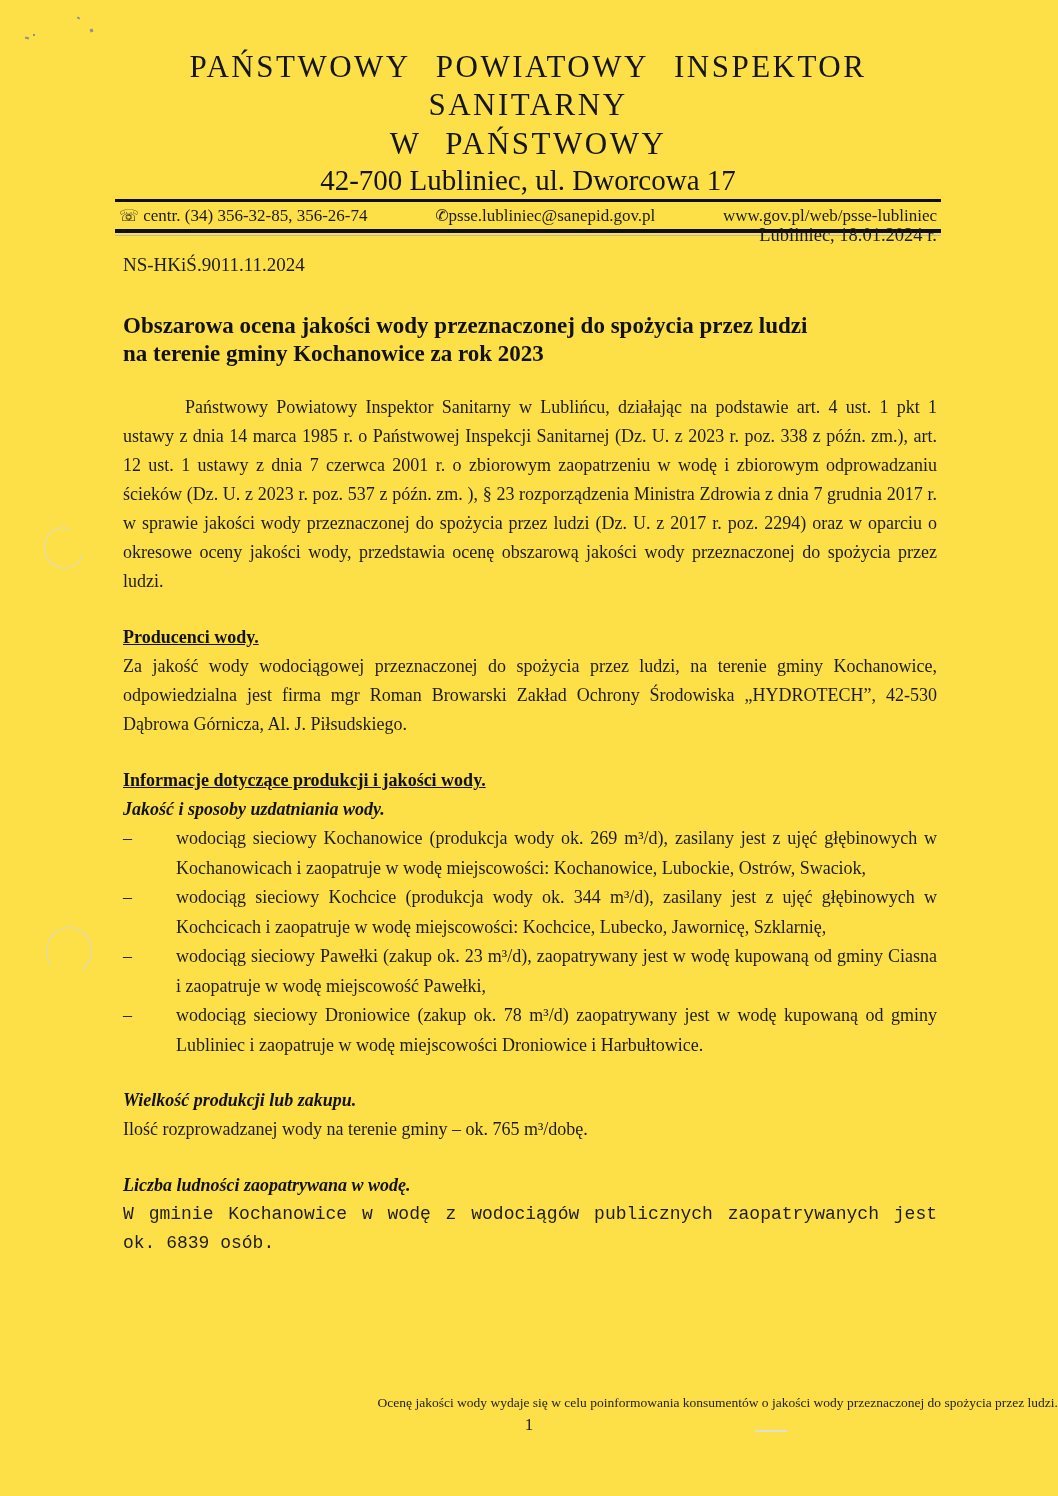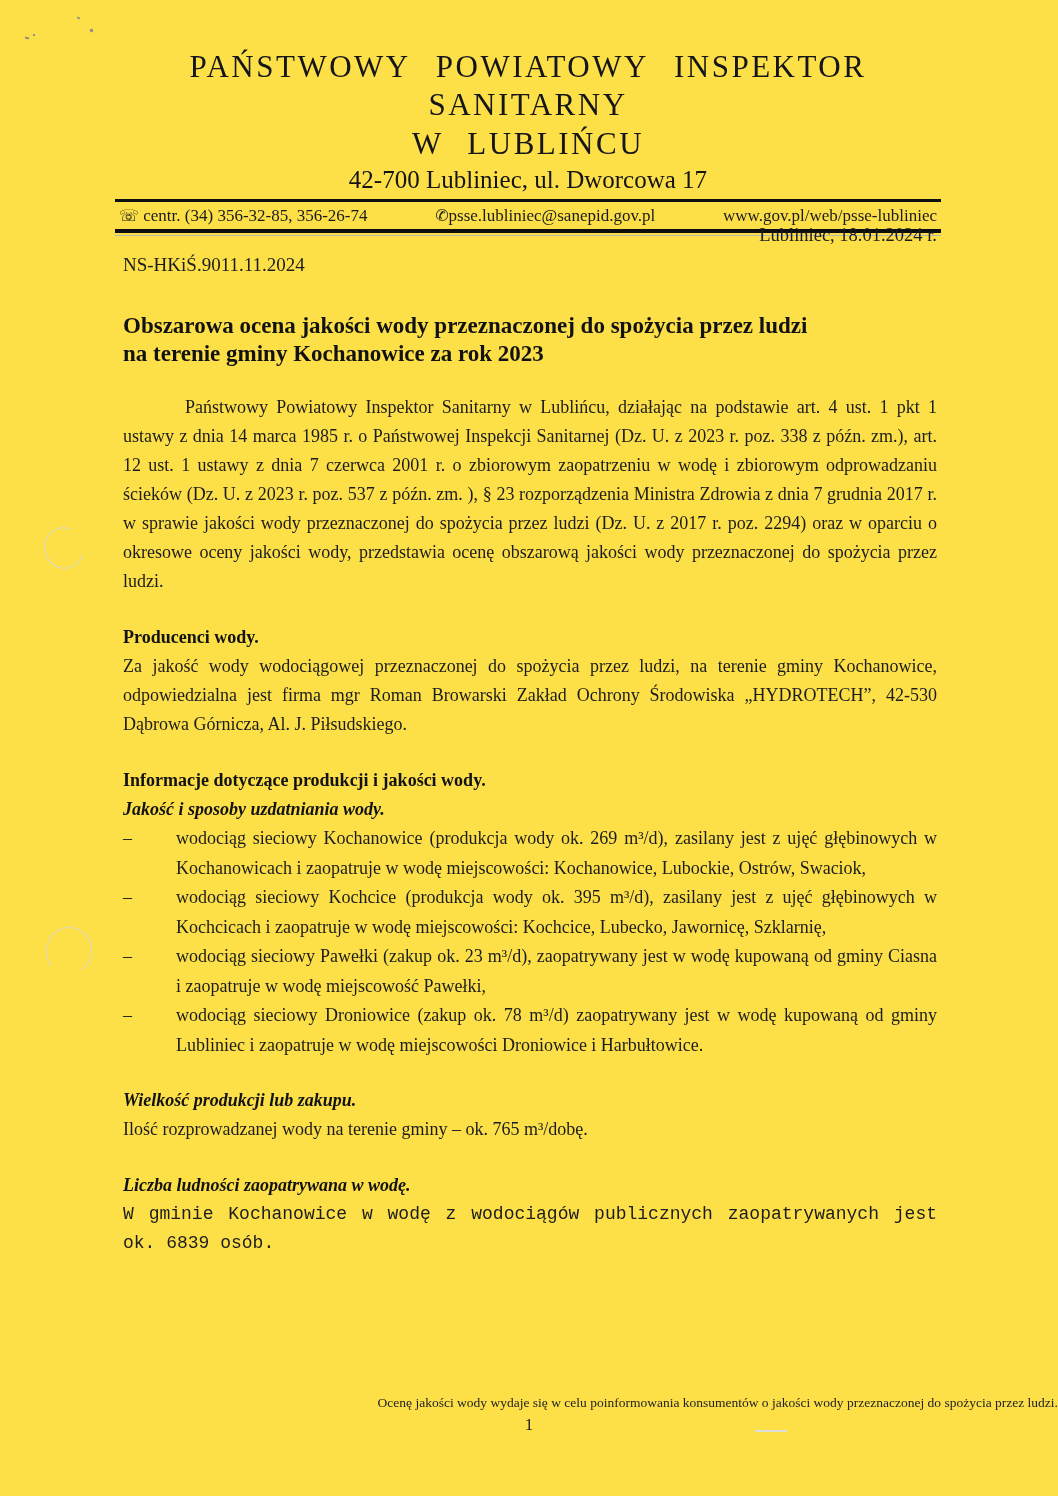--- a/index.html
+++ b/index.html
@@ -10,36 +10,36 @@
     background:#fde047;
     font-family:"Liberation Serif", serif;
     color:#1c1c1e;
     overflow:hidden;
   }
   .content{position:absolute;left:123px;top:0;width:814px;}
   
   .letterhead{position:absolute;left:115px;top:0;width:826px;text-align:center;}
   .org1{margin-top:48px;font-size:31px;line-height:38px;letter-spacing:2.5px;word-spacing:16px;color:#15151a;}
   .org2{font-size:31px;line-height:40px;letter-spacing:2.5px;word-spacing:14px;color:#15151a;}
-  .addr{font-size:25px;line-height:32px;color:#141417;}
+  .addr{font-size:29px;line-height:32px;color:#141417;}
   .rule-top{height:3px;background:#0e0e10;margin-top:3px;}
   .contact-row{display:flex;justify-content:space-between;align-items:flex-end;font-size:17px;padding:4px 4px 3px 4px;color:#1a1a1c;}
   .contact-item{white-space:nowrap;}
   .c-icon{font-family:"DejaVu Sans", sans-serif;font-size:16px;}
   .rule-bottom{height:4px;background:#0e0e10;}
   .rule-bottom-shadow{height:1px;background:#b9b7b1;margin-top:2px;}
   
   .date-line{margin-top:17px;text-align:right;font-size:18.5px;line-height:24px;}
   .ref-line{margin-top:5px;font-size:19px;line-height:25px;}
   
   .doc-title{margin-top:35px;text-align:left;font-weight:bold;font-size:23px;line-height:28px;color:#121214;}
   
   .para{font-size:18px;line-height:29px;text-align:justify;}
   .intro{margin-top:25px;text-indent:62px;}
-  .section-heading{margin-top:0;font-size:18px;line-height:29px;font-weight:bold;color:#121214;}
+  .section-heading{margin-top:0;font-size:18px;line-height:29px;font-weight:bold;text-decoration:underline;color:#121214;}
   .sub-heading{font-size:18px;line-height:29px;font-weight:bold;font-style:italic;color:#121214;}
   .list-item{position:relative;padding-left:53px;font-size:18px;line-height:29.5px;text-align:justify;}
   .dash{position:absolute;left:0;top:0;}
   .gap-sm{height:26px;}
   .gap-md{height:27px;}
   
   .footer-note{position:absolute;left:0;width:100%;top:1395px;text-align:right;font-size:13.5px;color:#222224;}
   .page-number{position:absolute;left:0;width:100%;top:1415px;text-align:center;font-size:17px;color:#1c1c1e;}
   
   .hole{position:absolute;border-radius:50%;}
@@ -60,21 +60,21 @@
   <div class="speck sp1"></div>
   <div class="speck sp2"></div>
   <div class="speck sp3"></div>
   <div class="speck sp4"></div>
   <div class="hole hole1"></div>
   <div class="hole hole2"></div>
   <div class="smear"></div>
 
   <header class="letterhead">
     <div class="org1">PAŃSTWOWY POWIATOWY INSPEKTOR SANITARNY</div>
-    <div class="org2">W LUBLIŃCU</div>
+    <div class="org2">W PAŃSTWOWY</div>
     <div class="addr">42-700 Lubliniec, ul. Dworcowa 17</div>
     <div class="rule-top"></div>
     <div class="contact-row">
       <span class="contact-item"><span class="c-icon">☏</span> <span>centr. (34) 356-32-85, 356-26-74</span></span>
       <span class="contact-item"><span class="c-icon">✆</span><span>psse.lubliniec@sanepid.gov.pl</span></span>
       <span class="contact-item">www.gov.pl/web/psse-lubliniec</span>
     </div>
     <div class="rule-bottom"></div>
     <div class="rule-bottom-shadow"></div>
   </header>
@@ -97,21 +97,21 @@
     <div class="gap-md"></div>
     <div class="section-heading">Informacje dotyczące produkcji i jakości wody.</div>
     <div class="sub-heading">Jakość i sposoby uzdatniania wody.</div>
 
     <div class="list-item">
       <span class="dash">–</span>
       <span>wodociąg sieciowy Kochanowice (produkcja wody ok. 269 m³/d), zasilany jest z ujęć głębinowych w Kochanowicach i zaopatruje w wodę miejscowości: Kochanowice, Lubockie, Ostrów, Swaciok,</span>
     </div>
     <div class="list-item">
       <span class="dash">–</span>
-      <span>wodociąg sieciowy Kochcice (produkcja wody ok. 395 m³/d), zasilany jest z ujęć głębinowych w Kochcicach i zaopatruje w wodę miejscowości: Kochcice, Lubecko, Jawornicę, Szklarnię,</span>
+      <span>wodociąg sieciowy Kochcice (produkcja wody ok. 344 m³/d), zasilany jest z ujęć głębinowych w Kochcicach i zaopatruje w wodę miejscowości: Kochcice, Lubecko, Jawornicę, Szklarnię,</span>
     </div>
     <div class="list-item">
       <span class="dash">–</span>
       <span>wodociąg sieciowy Pawełki (zakup ok. 23 m³/d), zaopatrywany jest w wodę kupowaną od gminy Ciasna i zaopatruje w wodę miejscowość Pawełki,</span>
     </div>
     <div class="list-item">
       <span class="dash">–</span>
       <span>wodociąg sieciowy Droniowice (zakup ok. 78 m³/d) zaopatrywany jest w wodę kupowaną od gminy Lubliniec i zaopatruje w wodę miejscowości Droniowice i Harbułtowice.</span>
     </div>
 

